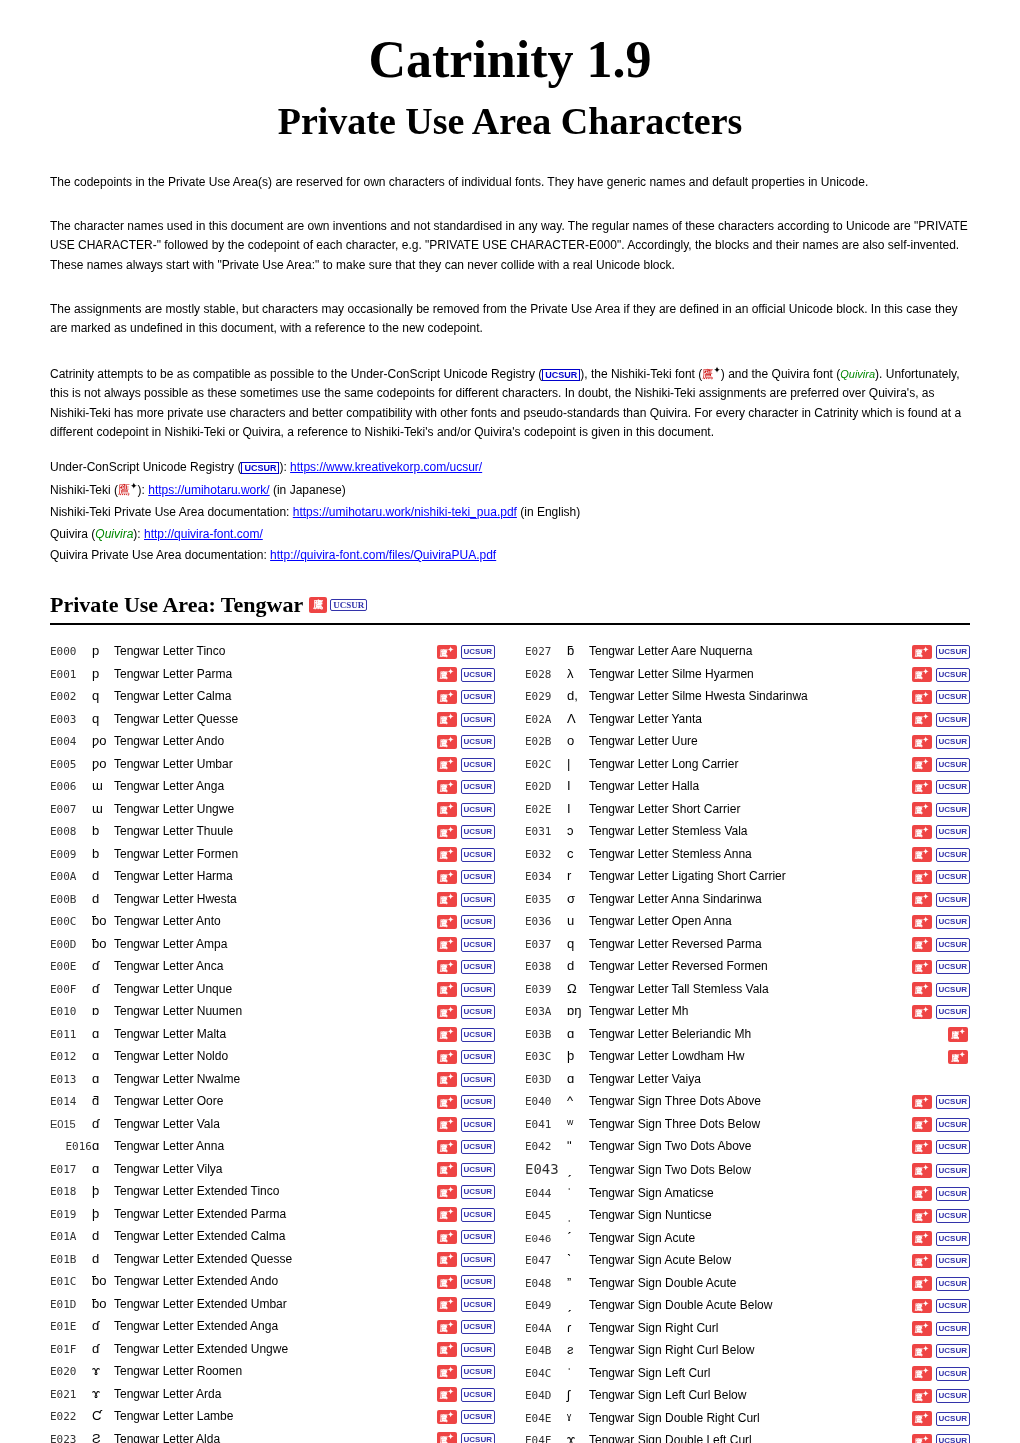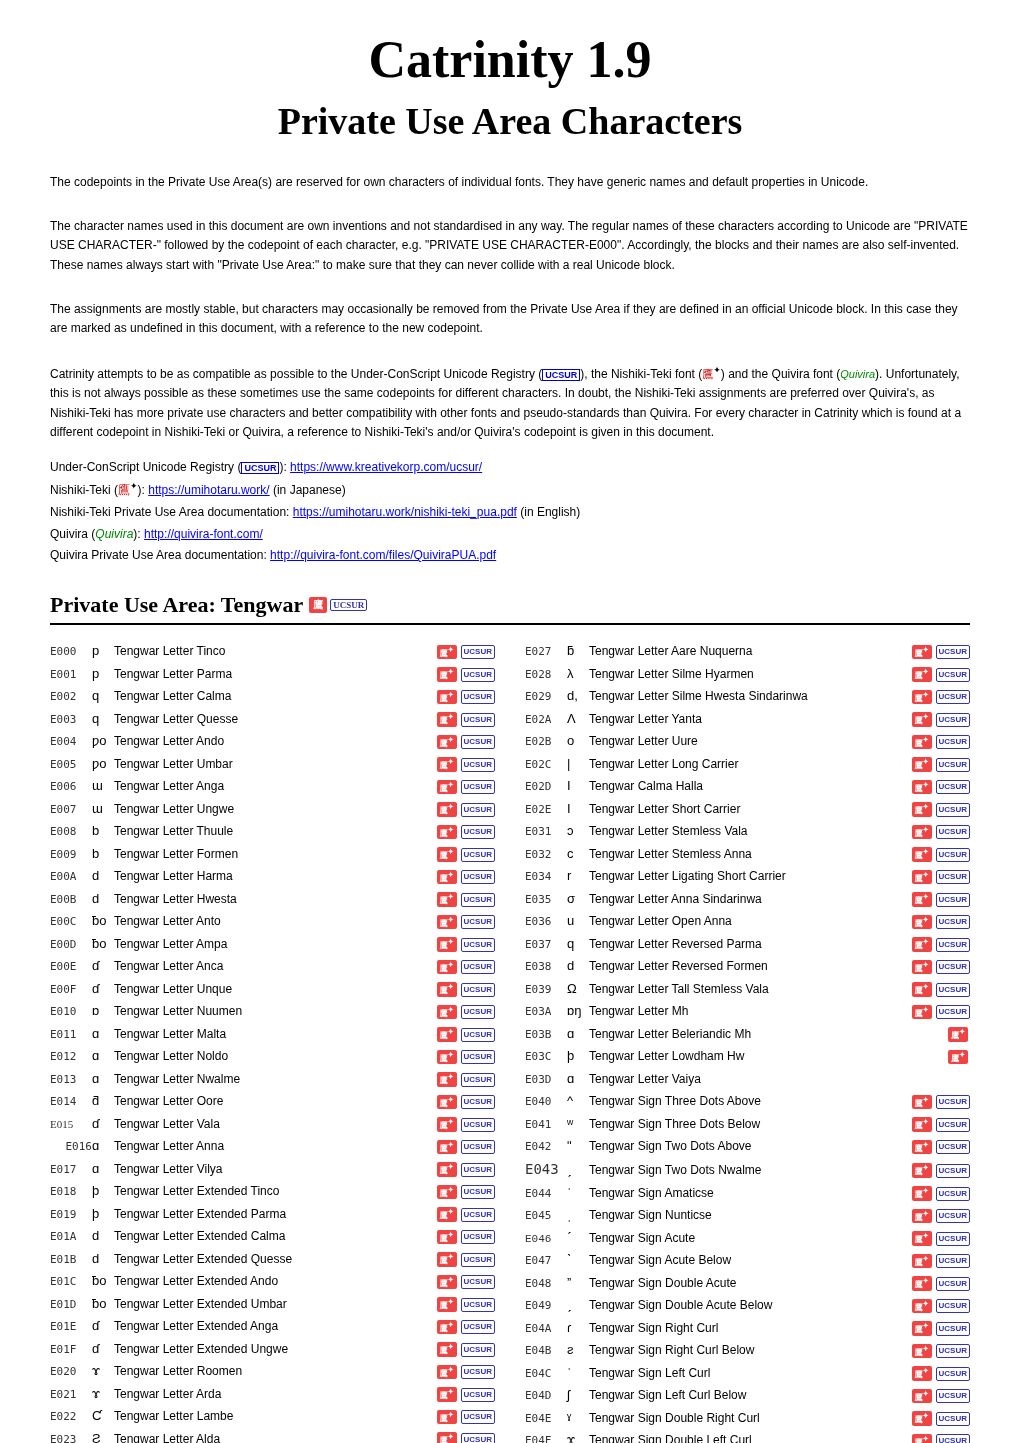--- a/index.html
+++ b/index.html
@@ -313,21 +313,21 @@
       <div class="char-row">
       <span class="char-code" style="font-family:monospace;font-size:11px;color:#333;min-width:42px;">E014</span>
       <span class="char-glyph" style="min-width:22px;">ƌ</span>
       <span class="char-name">Tengwar Letter Oore</span>
       <span class="char-badges">
           <span style="display:inline-block;background:#e44;color:#fff;font-size:8px;padding:0 3px;border-radius:2px;font-weight:bold;margin-right:2px;">鷹<sup style="font-size:7px;">✦</sup></span>
           <span style="font-size:8px;font-weight:bold;color:#33a;border:1px solid #33a;padding:0 2px;border-radius:2px;">UCSUR</span>
         </span>
     </div>
       <div class="char-row">
-      <span class="char-code" style="font-family:Liberation Serif, serif;font-size:11px;color:#333;min-width:42px;">E015</span>
+      <span class="char-code" style="font-family:Liberation Sans, sans-serif;font-size:11px;color:#333;min-width:42px;">E015</span>
       <span class="char-glyph" style="min-width:22px;">ɗ</span>
       <span class="char-name">Tengwar Letter Vala</span>
       <span class="char-badges">
           <span style="display:inline-block;background:#e44;color:#fff;font-size:8px;padding:0 3px;border-radius:2px;font-weight:bold;margin-right:2px;">鷹<sup style="font-size:7px;">✦</sup></span>
           <span style="font-size:8px;font-weight:bold;color:#33a;border:1px solid #33a;padding:0 2px;border-radius:2px;">UCSUR</span>
         </span>
     </div>
       <div class="char-row">
       <span class="char-code" style="font-family:monospace;font-size:11px;color:#333;min-width:42px;text-align:right;">E016</span>
       <span class="char-glyph" style="min-width:22px;">ɑ</span>
@@ -506,21 +506,21 @@
       <span class="char-glyph" style="min-width:22px;">|</span>
       <span class="char-name">Tengwar Letter Long Carrier</span>
       <span class="char-badges">
           <span style="display:inline-block;background:#e44;color:#fff;font-size:8px;padding:0 3px;border-radius:2px;font-weight:bold;margin-right:2px;">鷹<sup style="font-size:7px;">✦</sup></span>
           <span style="font-size:8px;font-weight:bold;color:#33a;border:1px solid #33a;padding:0 2px;border-radius:2px;">UCSUR</span>
         </span>
     </div>
       <div class="char-row">
       <span class="char-code" style="font-family:monospace;font-size:11px;color:#333;min-width:42px;">E02D</span>
       <span class="char-glyph" style="min-width:22px;">I</span>
-      <span class="char-name">Tengwar Calma Halla</span>
+      <span class="char-name">Tengwar Letter Halla</span>
       <span class="char-badges">
           <span style="display:inline-block;background:#e44;color:#fff;font-size:8px;padding:0 3px;border-radius:2px;font-weight:bold;margin-right:2px;">鷹<sup style="font-size:7px;">✦</sup></span>
           <span style="font-size:8px;font-weight:bold;color:#33a;border:1px solid #33a;padding:0 2px;border-radius:2px;">UCSUR</span>
         </span>
     </div>
       <div class="char-row">
       <span class="char-code" style="font-family:monospace;font-size:11px;color:#333;min-width:42px;">E02E</span>
       <span class="char-glyph" style="min-width:22px;">I</span>
       <span class="char-name">Tengwar Letter Short Carrier</span>
       <span class="char-badges">
@@ -654,21 +654,21 @@
       <span class="char-glyph" style="min-width:22px;">ʺ</span>
       <span class="char-name">Tengwar Sign Two Dots Above</span>
       <span class="char-badges">
           <span style="display:inline-block;background:#e44;color:#fff;font-size:8px;padding:0 3px;border-radius:2px;font-weight:bold;margin-right:2px;">鷹<sup style="font-size:7px;">✦</sup></span>
           <span style="font-size:8px;font-weight:bold;color:#33a;border:1px solid #33a;padding:0 2px;border-radius:2px;">UCSUR</span>
         </span>
     </div>
       <div class="char-row">
       <span class="char-code" style="font-family:monospace;font-size:14px;color:#333;min-width:42px;">E043</span>
       <span class="char-glyph" style="min-width:22px;">ˏ</span>
-      <span class="char-name">Tengwar Sign Two Dots Nwalme</span>
+      <span class="char-name">Tengwar Sign Two Dots Below</span>
       <span class="char-badges">
           <span style="display:inline-block;background:#e44;color:#fff;font-size:8px;padding:0 3px;border-radius:2px;font-weight:bold;margin-right:2px;">鷹<sup style="font-size:7px;">✦</sup></span>
           <span style="font-size:8px;font-weight:bold;color:#33a;border:1px solid #33a;padding:0 2px;border-radius:2px;">UCSUR</span>
         </span>
     </div>
       <div class="char-row">
       <span class="char-code" style="font-family:monospace;font-size:11px;color:#333;min-width:42px;">E044</span>
       <span class="char-glyph" style="min-width:22px;">ˈ</span>
       <span class="char-name">Tengwar Sign Amaticse</span>
       <span class="char-badges">

